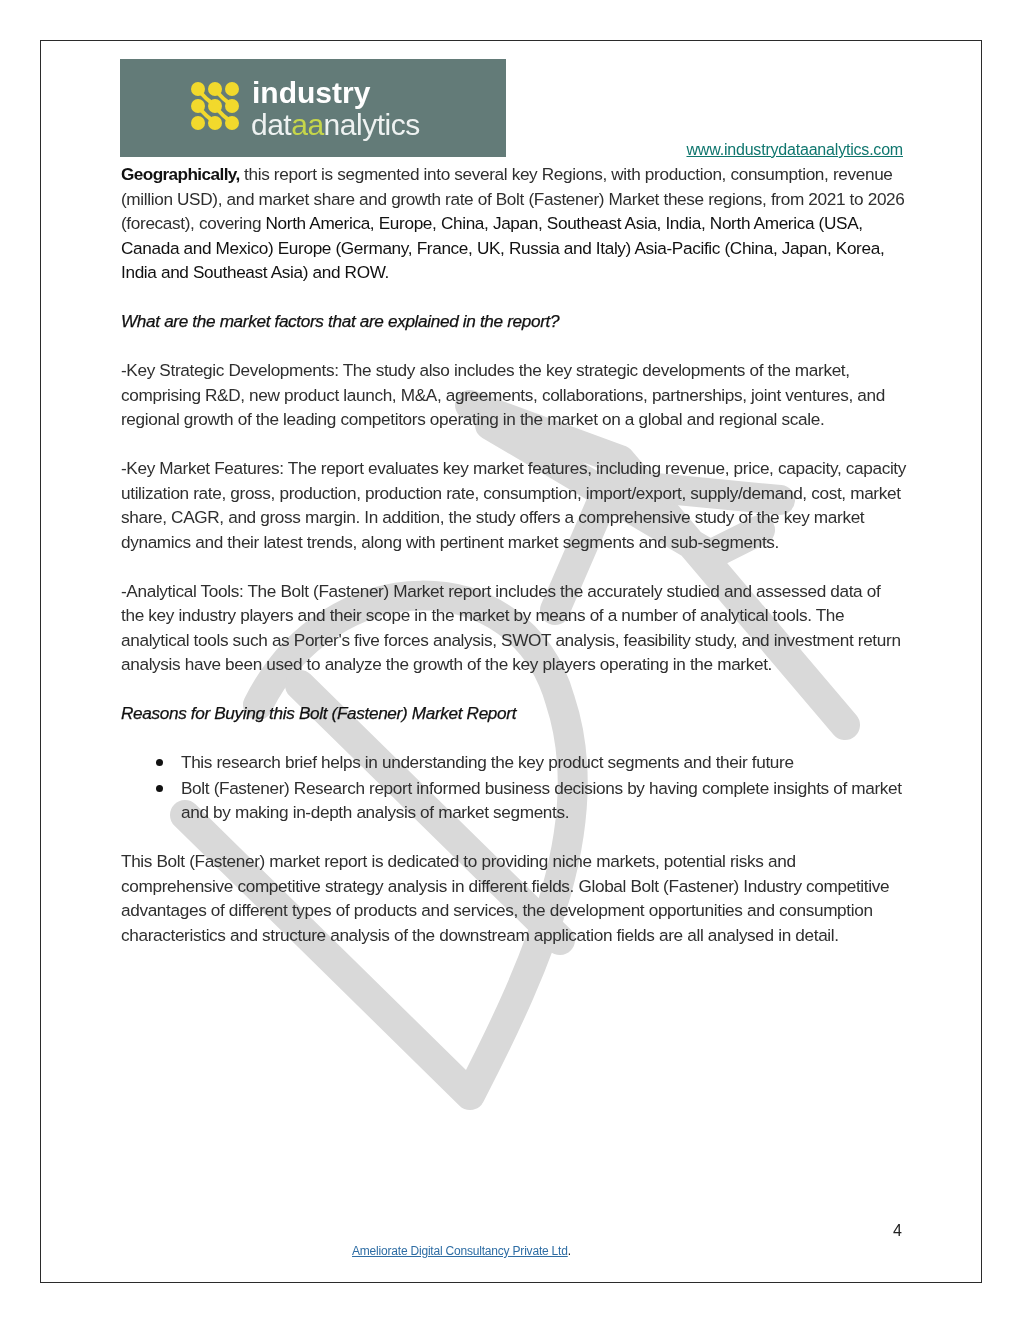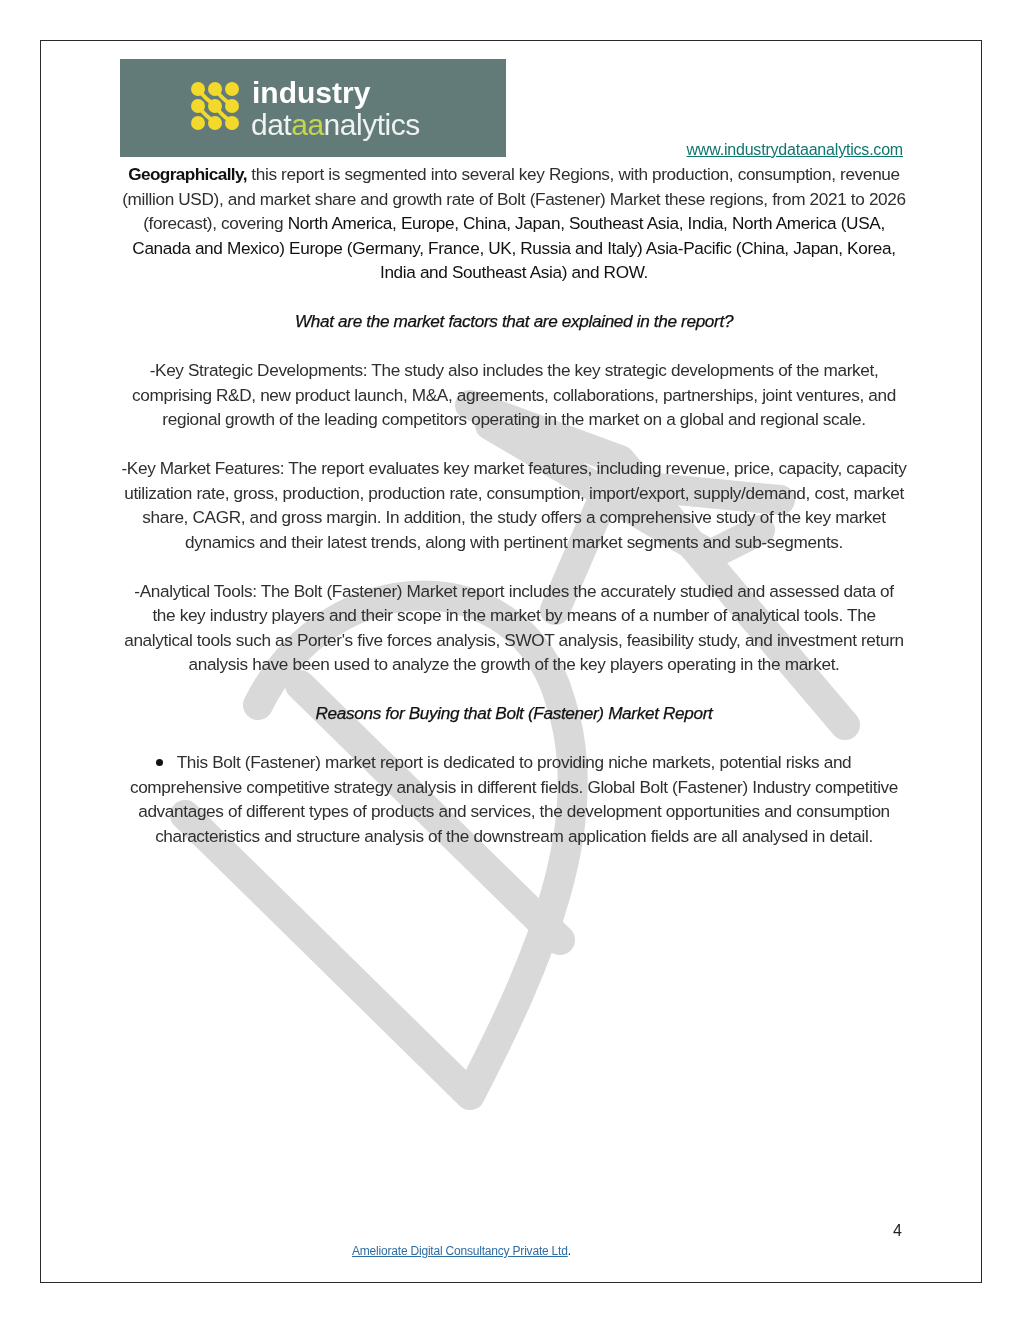--- a/index.html
+++ b/index.html
@@ -57,21 +57,20 @@
     .content {
       position: absolute;
       left: 121px;
       top: 162px;
       width: 786px;
       z-index: 3;
       color: #2f2f2f;
       font-size: 17.2px;
       line-height: 24.5px;
       letter-spacing: -0.35px;
-      text-align: center;
     }
     .content p {
       margin: 0;
     }
     .para { margin-bottom: 24.5px !important; }
     .strong-dark {
       color: #111111;
       font-weight: bold;
       letter-spacing: -0.6px;
     }
@@ -172,23 +171,24 @@
 
 <div class="content">
   <p class="para"><span class="strong-dark">Geographically,</span><span> this report is segmented into several key Regions, with production, consumption, revenue (million USD), and market share and growth rate of Bolt (Fastener) Market these regions, from 2021 to 2026 (forecast), covering </span><span class="em-dark">North America, Europe, China, Japan, Southeast Asia, India, North America (USA, Canada and Mexico) Europe (Germany, France, UK, Russia and Italy) Asia-Pacific (China, Japan, Korea, India and Southeast Asia) and ROW.</span></p>
 
   <p class="heading">What are the market factors that are explained in the report?</p>
 
   <p class="para">-Key Strategic Developments: The study also includes the key strategic developments of the market, comprising R&amp;D, new product launch, M&amp;A, agreements, collaborations, partnerships, joint ventures, and regional growth of the leading competitors operating in the market on a global and regional scale.</p>
   <p class="para">-Key Market Features: The report evaluates key market features, including revenue, price, capacity, capacity utilization rate, gross, production, production rate, consumption, import/export, supply/demand, cost, market share, CAGR, and gross margin. In addition, the study offers a comprehensive study of the key market dynamics and their latest trends, along with pertinent market segments and sub-segments.</p>
   <p class="para">-Analytical Tools: The Bolt (Fastener) Market report includes the accurately studied and assessed data of the key industry players and their scope in the market by means of a number of analytical tools. The analytical tools such as Porter's five forces analysis, SWOT analysis, feasibility study, and investment return analysis have been used to analyze the growth of the key players operating in the market.</p>
 
-  <p class="heading">Reasons for Buying that Bolt (Fastener) Market Report</p>
+  <p class="heading">Reasons for Buying this Bolt (Fastener) Market Report</p>
 
   <ul class="bullets">
-    <li><span class="bullet-dot"></span></li>
+    <li><span class="bullet-dot"></span><span>This research brief helps in understanding the key product segments and their future</span></li>
+    <li><span class="bullet-dot"></span><span>Bolt (Fastener) Research report informed business decisions by having complete insights of market and by making in-depth analysis of market segments.</span></li>
   </ul>
 
   <p class="para">This Bolt (Fastener) market report is dedicated to providing niche markets, potential risks and comprehensive competitive strategy analysis in different fields. Global Bolt (Fastener) Industry competitive advantages of different types of products and services, the development opportunities and consumption characteristics and structure analysis of the downstream application fields are all analysed in detail.</p>
 </div>
 
 <div class="footer-page-number">4</div>
 <div class="footer-company"><a>Ameliorate Digital Consultancy Private Ltd</a><span>.</span></div>
 
 </body></html>

